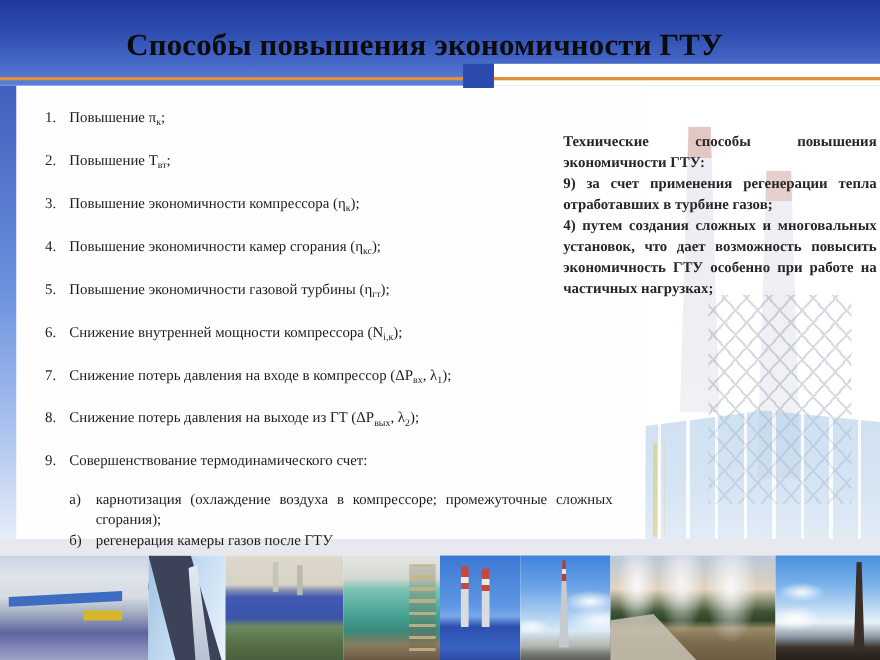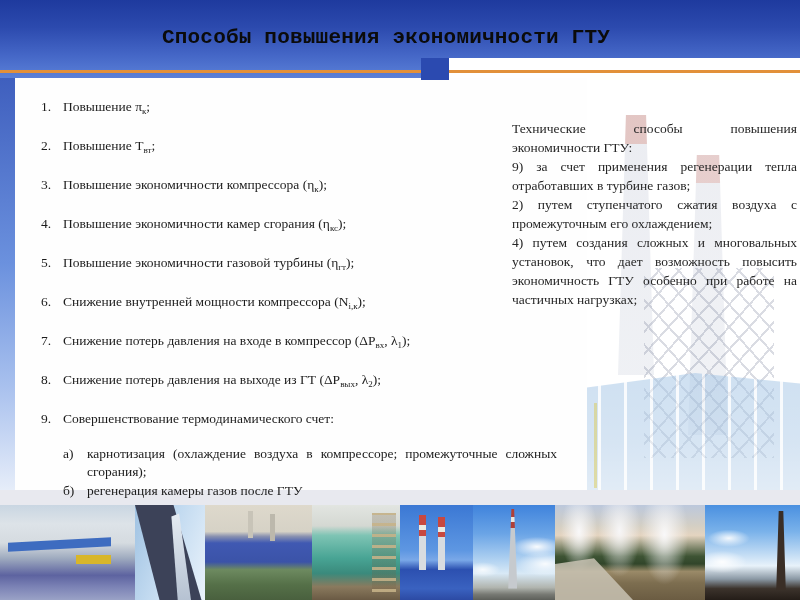--- a/index.html
+++ b/index.html
@@ -6,21 +6,21 @@
   body{width:800px;height:600px;position:relative;overflow:hidden;background:#ffffff;
        font-family:"Liberation Serif", serif;}
 
   
   #header{position:absolute;left:0;top:0;width:800px;height:78px;
           background:linear-gradient(180deg,#1e3a9e 0%,#2c4aae 35%,#4466c6 70%,#5a80d8 100%);z-index:1;}
   #header-notch{position:absolute;left:449px;top:58px;width:351px;height:20px;background:#ffffff;z-index:2;}
   #accent-line{position:absolute;left:0;top:70px;width:800px;height:3px;background:#e2903a;z-index:3;}
   #header-cap{position:absolute;left:421px;top:58px;width:28px;height:22px;background:#2b4ab0;z-index:4;}
   #slide-title{position:absolute;left:0;top:26px;width:772px;text-align:center;
-               font-family:Liberation Mono, monospace;font-weight:bold;font-size:21px;
+               font-family:Liberation Serif, serif;font-weight:bold;font-size:28px;
                color:#0b0b0b;z-index:5;letter-spacing:.2px;}
 
   
   #left-strip{position:absolute;left:0;top:78px;width:15px;height:412px;
               background:linear-gradient(180deg,#3f5fbe 0%,#6b91de 45%,#a9c1ee 75%,#e6edf9 100%);}
 
   
   #doc-panel{position:absolute;left:15px;top:78px;width:572px;height:412px;background:#fefefe;
              padding:0;box-sizing:border-box;z-index:2;}
   #doc-list{padding:20px 6px 0 8px;font-size:13.5px;color:#1c1c1c;line-height:18px;}
@@ -48,21 +48,21 @@
   #faint-building{position:absolute;left:6px;top:300px;right:0;bottom:0;opacity:.5;
       background:repeating-linear-gradient(90deg,rgba(255,255,255,.85) 0 3px,transparent 3px 26px),
                  linear-gradient(180deg,#9fc2e4 0%,#aecbe8 60%,#c4d9ee 100%);
       clip-path:polygon(0 14%,54% 0,100% 9%,100% 100%,0 100%);}
   #faint-pipes{position:absolute;left:8px;top:330px;width:30px;height:85px;opacity:.45;
       background:repeating-linear-gradient(90deg,#dcc844 0 3px,transparent 3px 10px);}
 
   
   #tech-text{position:absolute;left:512px;top:119px;width:285px;z-index:5;
              font-size:13.5px;line-height:19px;color:#262626;}
-  #tech-text p{margin:0;text-align:justify;}
+  #tech-text p{margin:0;text-align:justify;font-weight:bold;}
 
   
   #pre-strip{position:absolute;left:0;top:490px;width:800px;height:15px;background:#e8e9ef;}
 
   
   #photo-strip{position:absolute;left:0;top:505px;width:800px;height:95px;display:flex;z-index:2;}
   .ph{height:95px;position:relative;overflow:hidden;flex:0 0 auto;}
 
   .ph-white-plant{background:linear-gradient(180deg,#c9d6e2 0%,#dde3e8 20%,#d5dbe0 40%,#9fabbf 56%,#5d63a0 74%,#7b82b5 86%,#9aa2c6 100%);}
   .ph-white-plant::before{content:"";position:absolute;left:6%;right:18%;top:37%;height:9%;background:#3e6cc0;transform:skewY(-3deg);}
@@ -178,21 +178,20 @@
       <div class="row">
         <span class="num">10.</span>
         <span class="txt">Подогрев топлива.</span>
       </div>
     </div>
 </div>
 
 <div id="tech-text">
     <p>Технические способы повышения экономичности ГТУ:</p>
     <p>9) за счет применения регенерации тепла отработавших в турбине газов;</p>
-    <p>2) путем ступенчатого сжатия воздуха с промежуточным его охлаждением;</p>
     <p>4) путем создания сложных и многовальных установок, что дает возможность повысить экономичность ГТУ особенно при работе на частичных нагрузках;</p>
   </div>
 
 <div id="pre-strip"></div>
 
 <div id="photo-strip">
     <div class="ph ph-white-plant" style="width: 135px;"></div>
     <div class="ph ph-upward-chimney" style="width: 70px;"></div>
     <div class="ph ph-blue-plant" style="width: 107px;"></div>
     <div class="ph ph-teal-plant" style="width: 88px;"></div>

